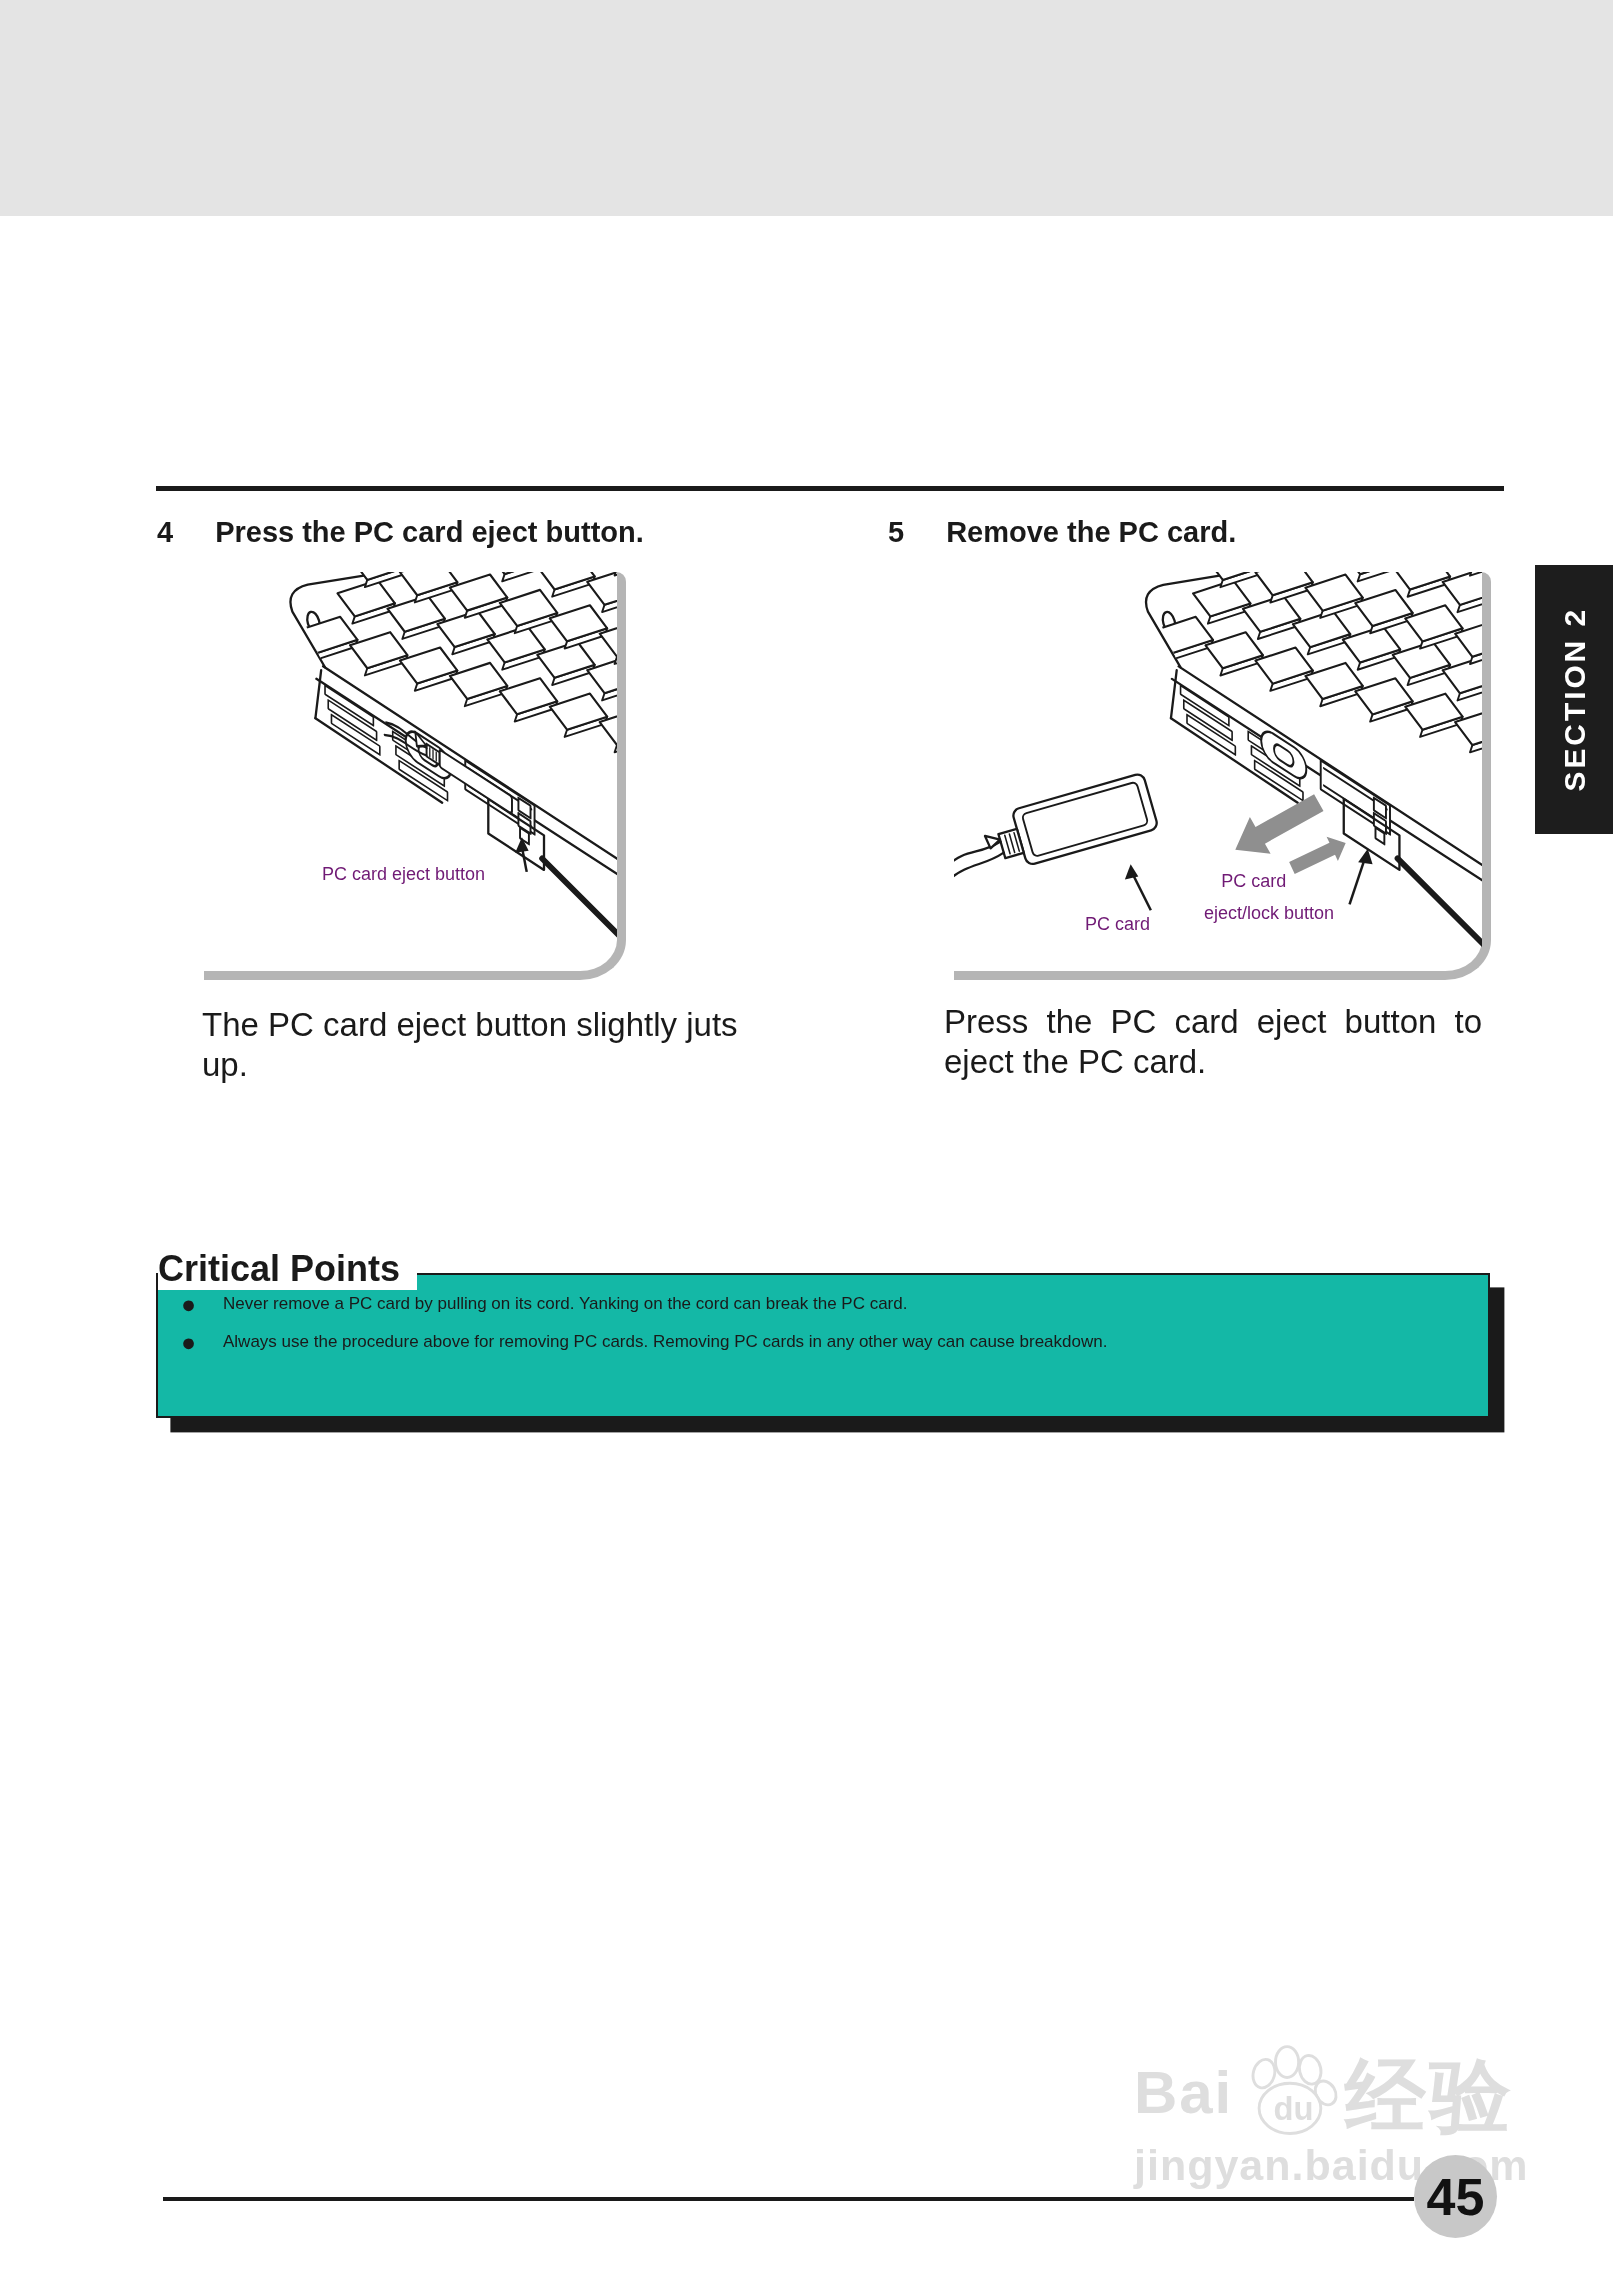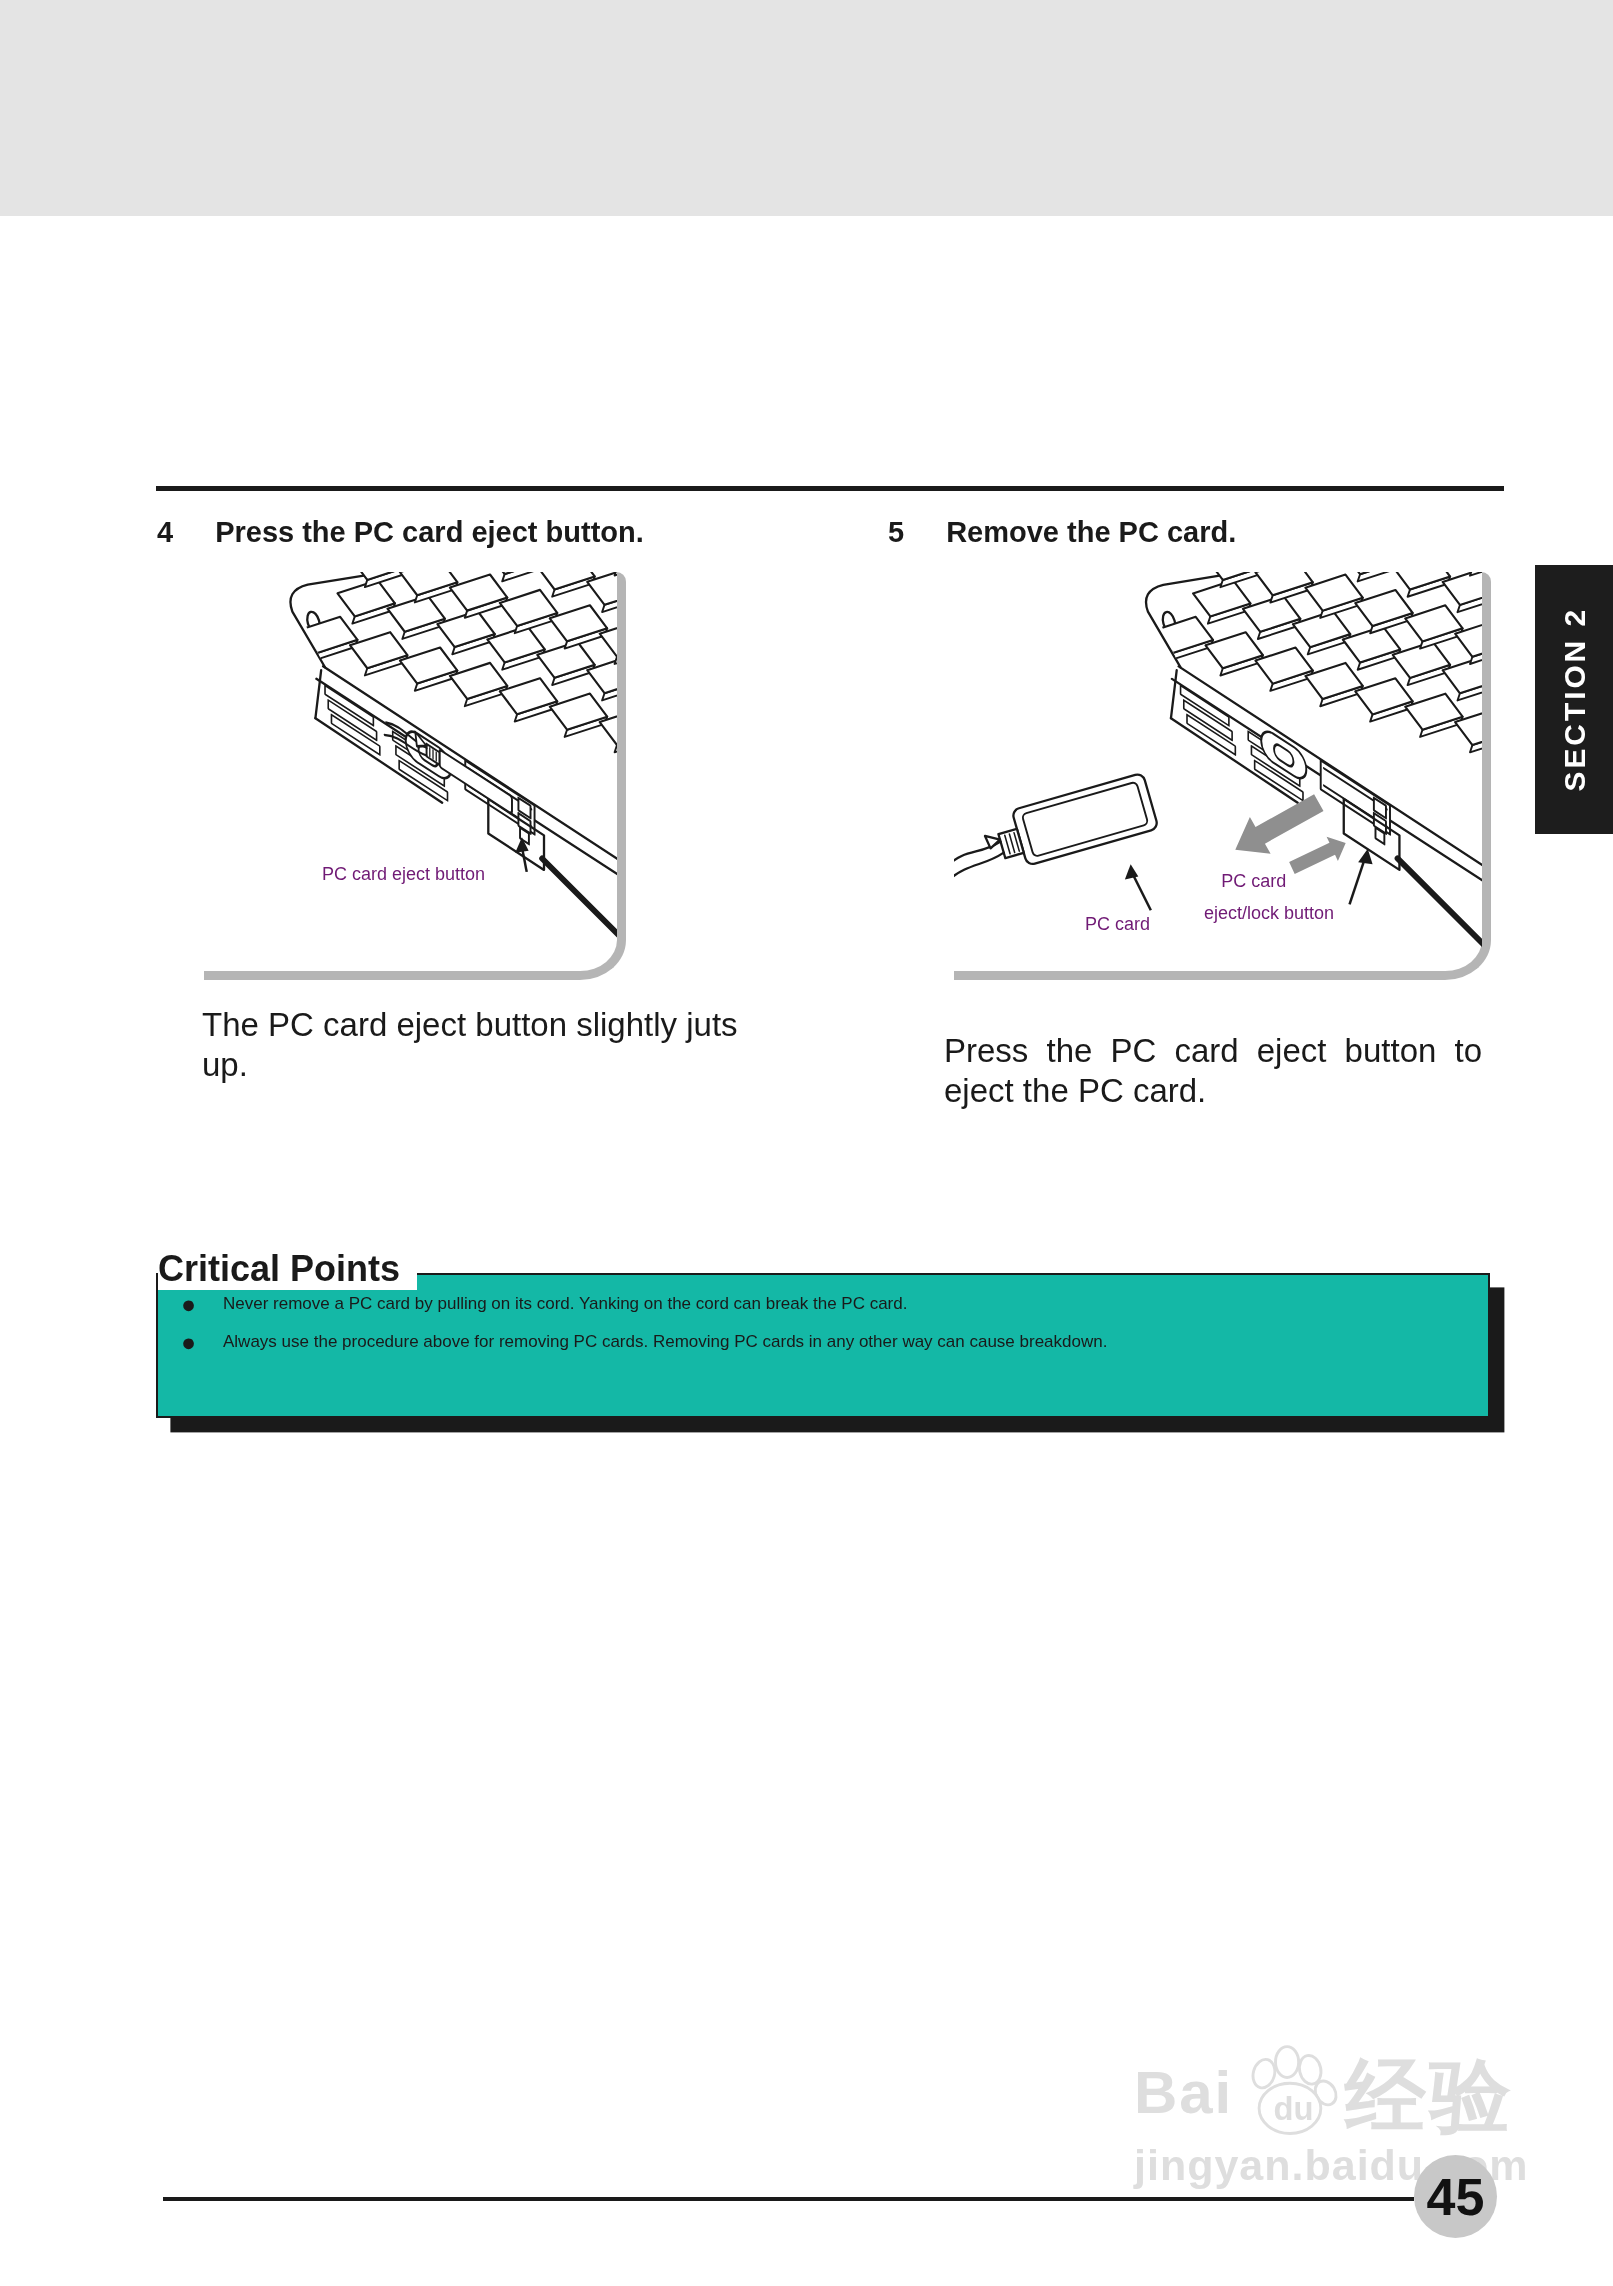--- a/index.html
+++ b/index.html
@@ -29,21 +29,21 @@
   .panel svg{display:block;}
   
   .art-label{font-size:18px;color:#701a75;line-height:32px;}
   .lbl-left-eject{left:288px;top:858px;width:231px;text-align:center;}
   .lbl-right-card{left:1060px;top:908px;width:115px;text-align:center;}
   .lbl-right-button{left:1204px;top:865px;width:221px;text-align:left;}
   .lbl-right-button .l1{padding-left:17.3px;}
   
   .caption{font-size:33px;line-height:40px;color:#1a1a1a;}
   .caption-left{left:202px;top:1005px;width:576px;}
-  .caption-right{left:944px;top:1031px;width:538px;text-align:justify;}
+  .caption-right{left:944px;top:1002px;width:538px;text-align:justify;}
   
   .section-tab{
     left:1535px;top:565px;width:79px;height:269px;background:#1d1d1d;
     display:flex;align-items:center;justify-content:center;
   }
   .section-tab span{
     writing-mode:vertical-rl;transform:rotate(180deg);
     color:#ffffff;font-size:30px;font-weight:bold;letter-spacing:2.9px;white-space:nowrap;
   }
   

